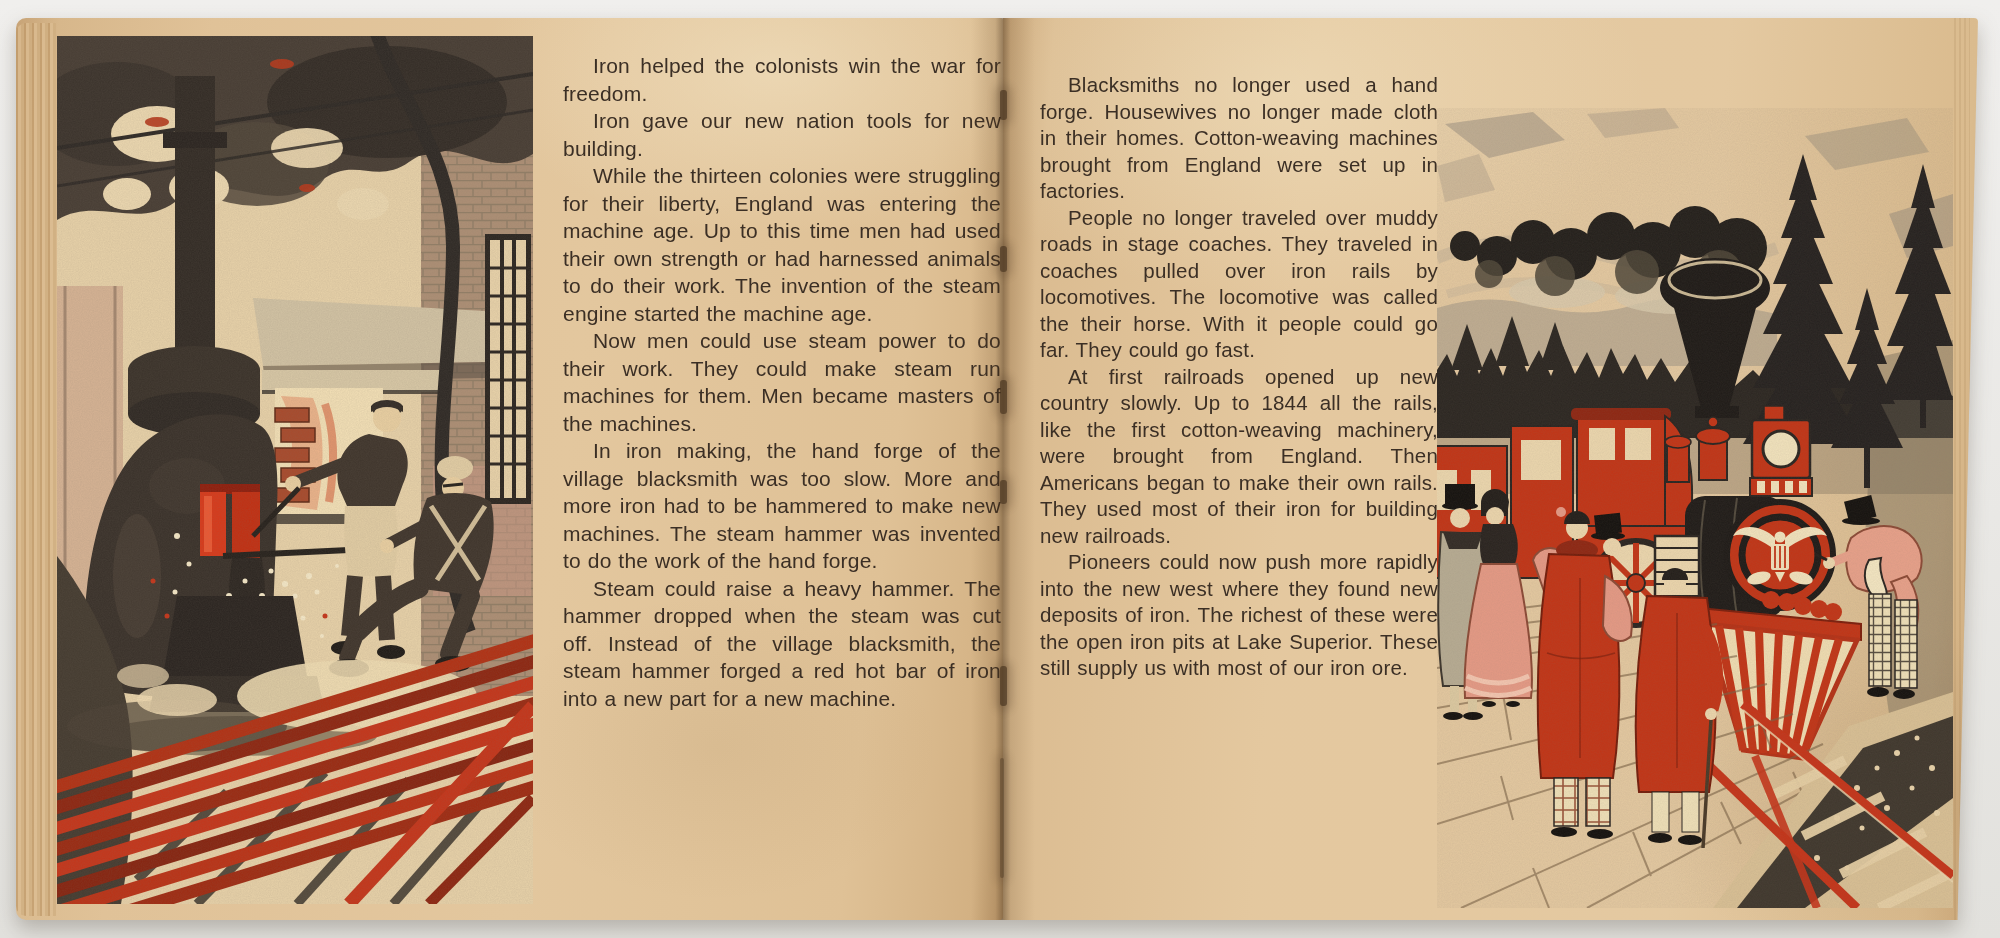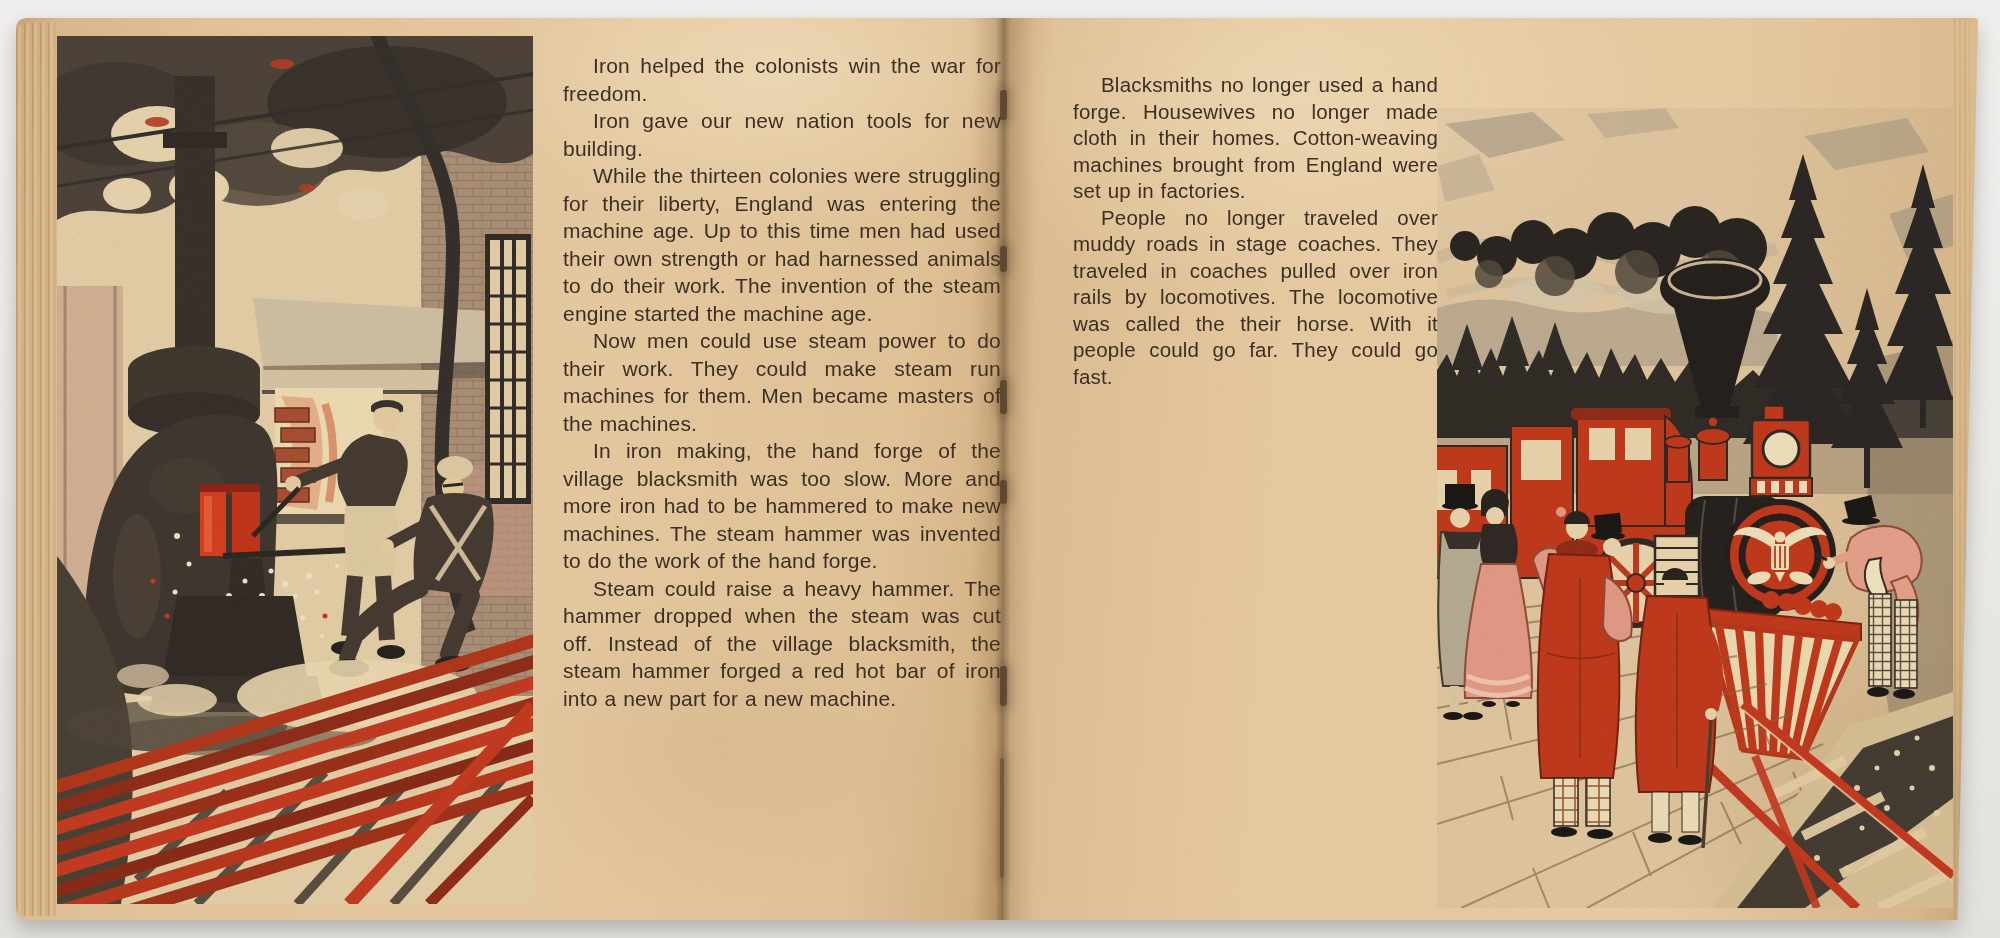--- a/index.html
+++ b/index.html
@@ -50,21 +50,21 @@
     position:absolute; left:29px; width:7px; background:#46321e; border-radius:3px;
     opacity:.7; box-shadow:0 0 9px 5px rgba(70,50,30,.32);
   }
   .text-col p {
     margin:0; text-align:justify; color:#3b2f25;
     letter-spacing:.2px; word-spacing:.8px;
   }
   .text-left { position:absolute; left:547px; top:34px; width:438px; }
   .text-left p { font-size:21px; line-height:27.5px; text-indent:30px; }
   .text-right { position:absolute; left:37px; top:54px; width:398px; }
-  .text-right p { font-size:20.5px; line-height:26.5px; text-indent:28px;margin-left:33px; }
+  .text-right p { font-size:20.5px; line-height:26.5px; text-indent:28px; }
   .ill-left  { position:absolute; left:41px;  top:18px; width:476px; height:868px; }
   .ill-right { position:absolute; left:434px; top:90px; width:516px; height:800px; }
   .ill-left svg, .ill-right svg { display:block; width:100%; height:100%; }
 </style>
 </head>
 <body>
 
 <div class="stage">
   <div class="book">
 
@@ -273,20 +273,22 @@
         <p>In iron making, the hand forge of the village blacksmith was too slow. More and more iron had to be hammered to make new machines. The steam hammer was invented to do the work of the hand forge.</p>
         <p>Steam could raise a heavy hammer. The hammer dropped when the steam was cut off. Instead of the village blacksmith, the steam hammer forged a red hot bar of iron into a new part for a new machine.</p>
       </div>
     </div>
 
     <div class="page page-right">
 
       <div class="text-col text-right">
         <p>Blacksmiths no longer used a hand forge. Housewives no longer made cloth in their homes. Cotton-weaving machines brought from England were set up in factories.</p>
         <p>People no longer traveled over muddy roads in stage coaches. They traveled in coaches pulled over iron rails by locomotives. The locomotive was called the their horse. With it people could go far. They could go fast.</p>
+        <p>At first railroads opened up new country slowly. Up to 1844 all the rails, like the first cotton-weaving machinery, were brought from England. Then Americans began to make their own rails. They used most of their iron for building new railroads.</p>
+        <p>Pioneers could now push more rapidly into the new west where they found new deposits of iron. The richest of these were the open iron pits at Lake Superior. These still supply us with most of our iron ore.</p>
       </div>
 
       <div class="ill-right">
         <svg viewBox="0 0 516 800" preserveAspectRatio="none">
           <defs>
             <pattern id="plaidR" width="12" height="12" patternUnits="userSpaceOnUse">
               <rect width="12" height="12" fill="#efe0b8"></rect>
               <path d="M0,6 H12 M6,0 V12" stroke="#8a3b24" stroke-width="1.6" opacity="0.85"></path>
             </pattern>
             <pattern id="checkR" width="9" height="9" patternUnits="userSpaceOnUse">

